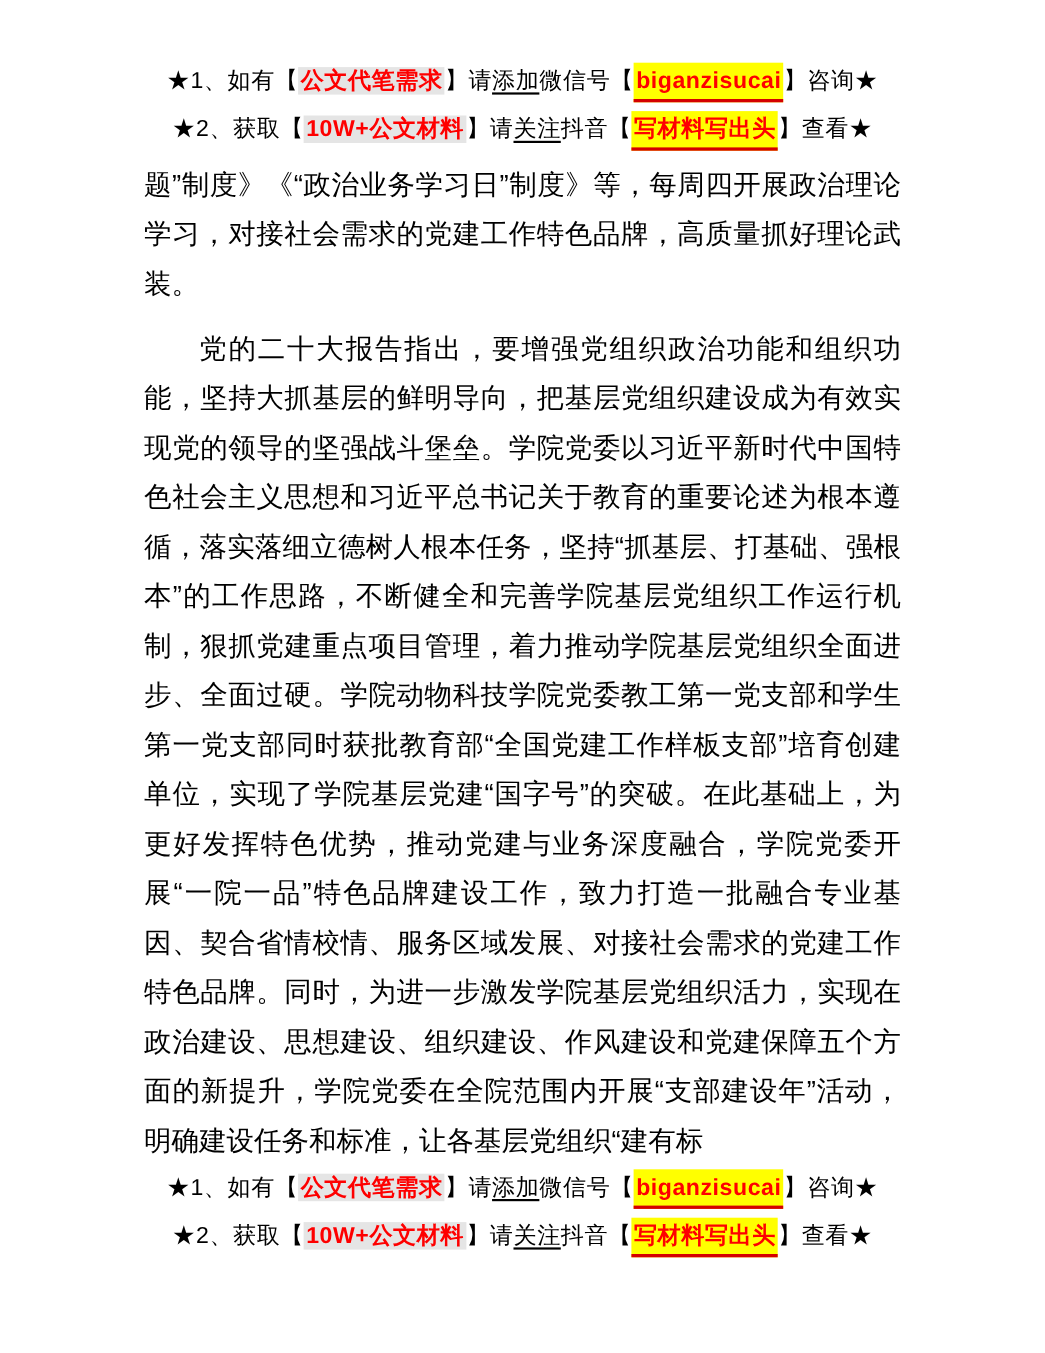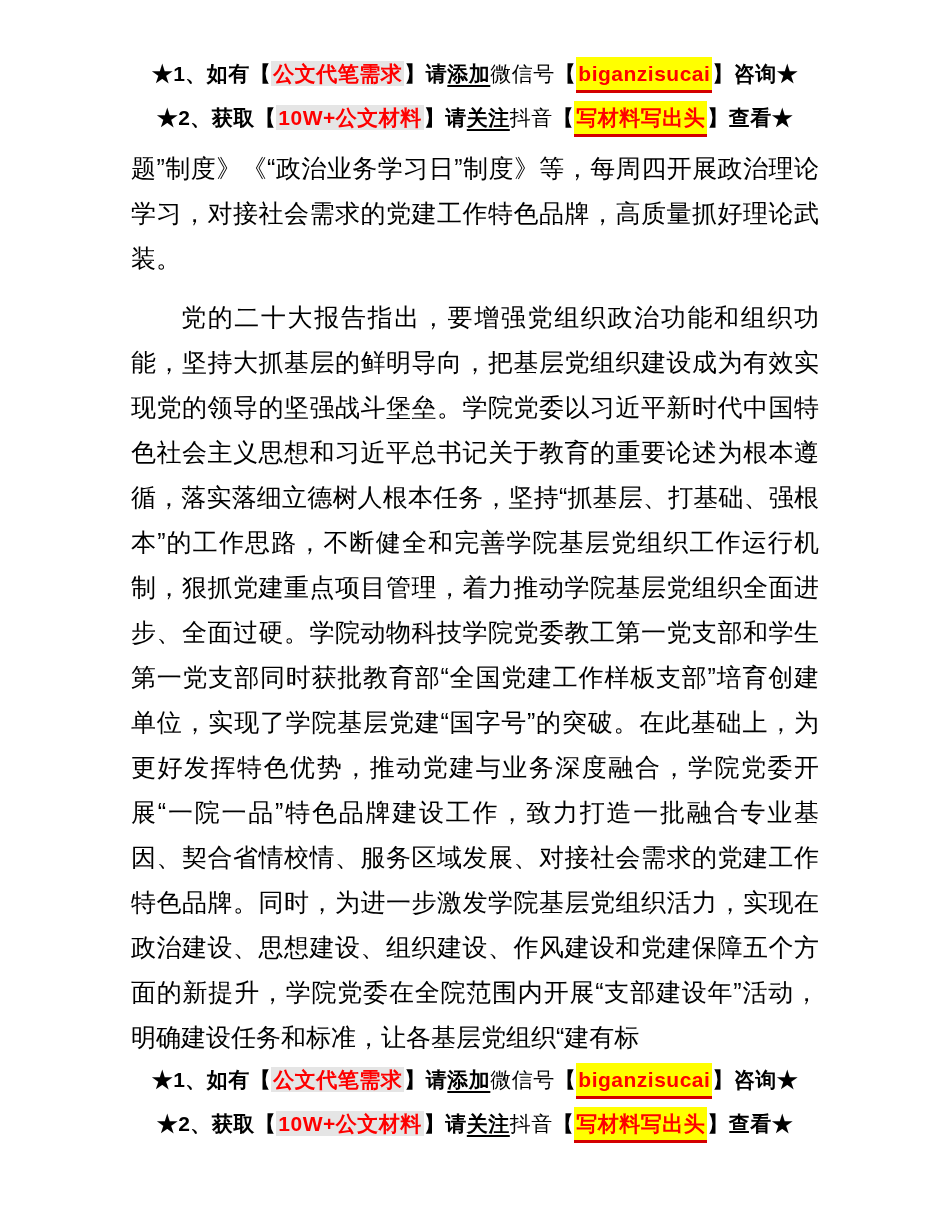--- a/index.html
+++ b/index.html
@@ -26,29 +26,29 @@
     line-height: 27px;
   }
   .promo-top { top: 60px; }
   .promo-bottom { top: 1066px; }
   .promo-line {
     margin-bottom: 17px;
     white-space: nowrap;
     letter-spacing: 0.5px;
   }
   .seg-bold {
-    font-weight: 700;
+    font-weight: 400;
     color: #000000;
   }
   .seg-plain {
     font-weight: 400;
     color: #000000;
   }
   .seg-bold-u {
-    font-weight: 700;
+    font-weight: 400;
     color: #000000;
     text-decoration: underline;
     text-decoration-thickness: 2px;
     text-underline-offset: 4px;
   }
   .seg-hl {
     font-weight: 700;
     color: #fe0000;
     background: #e5e5e5;
     padding: 1px 2px;

